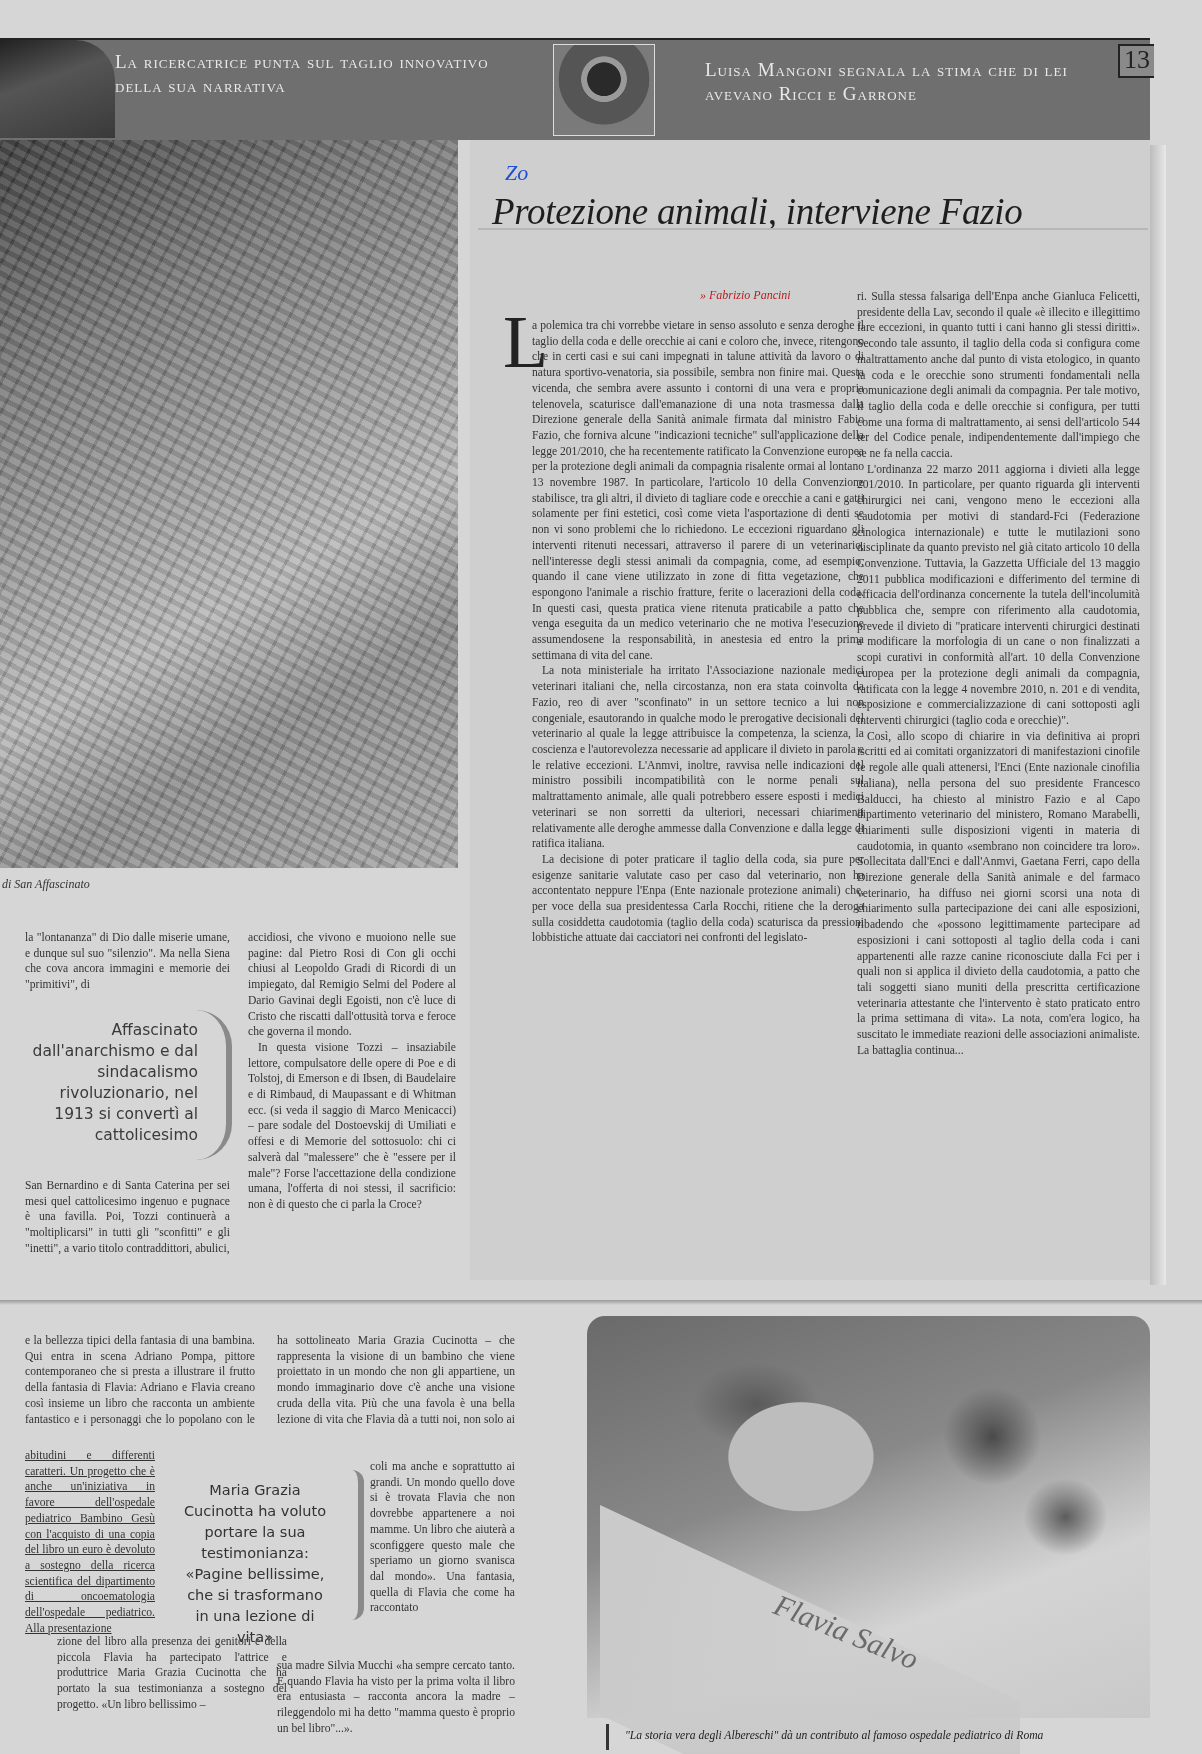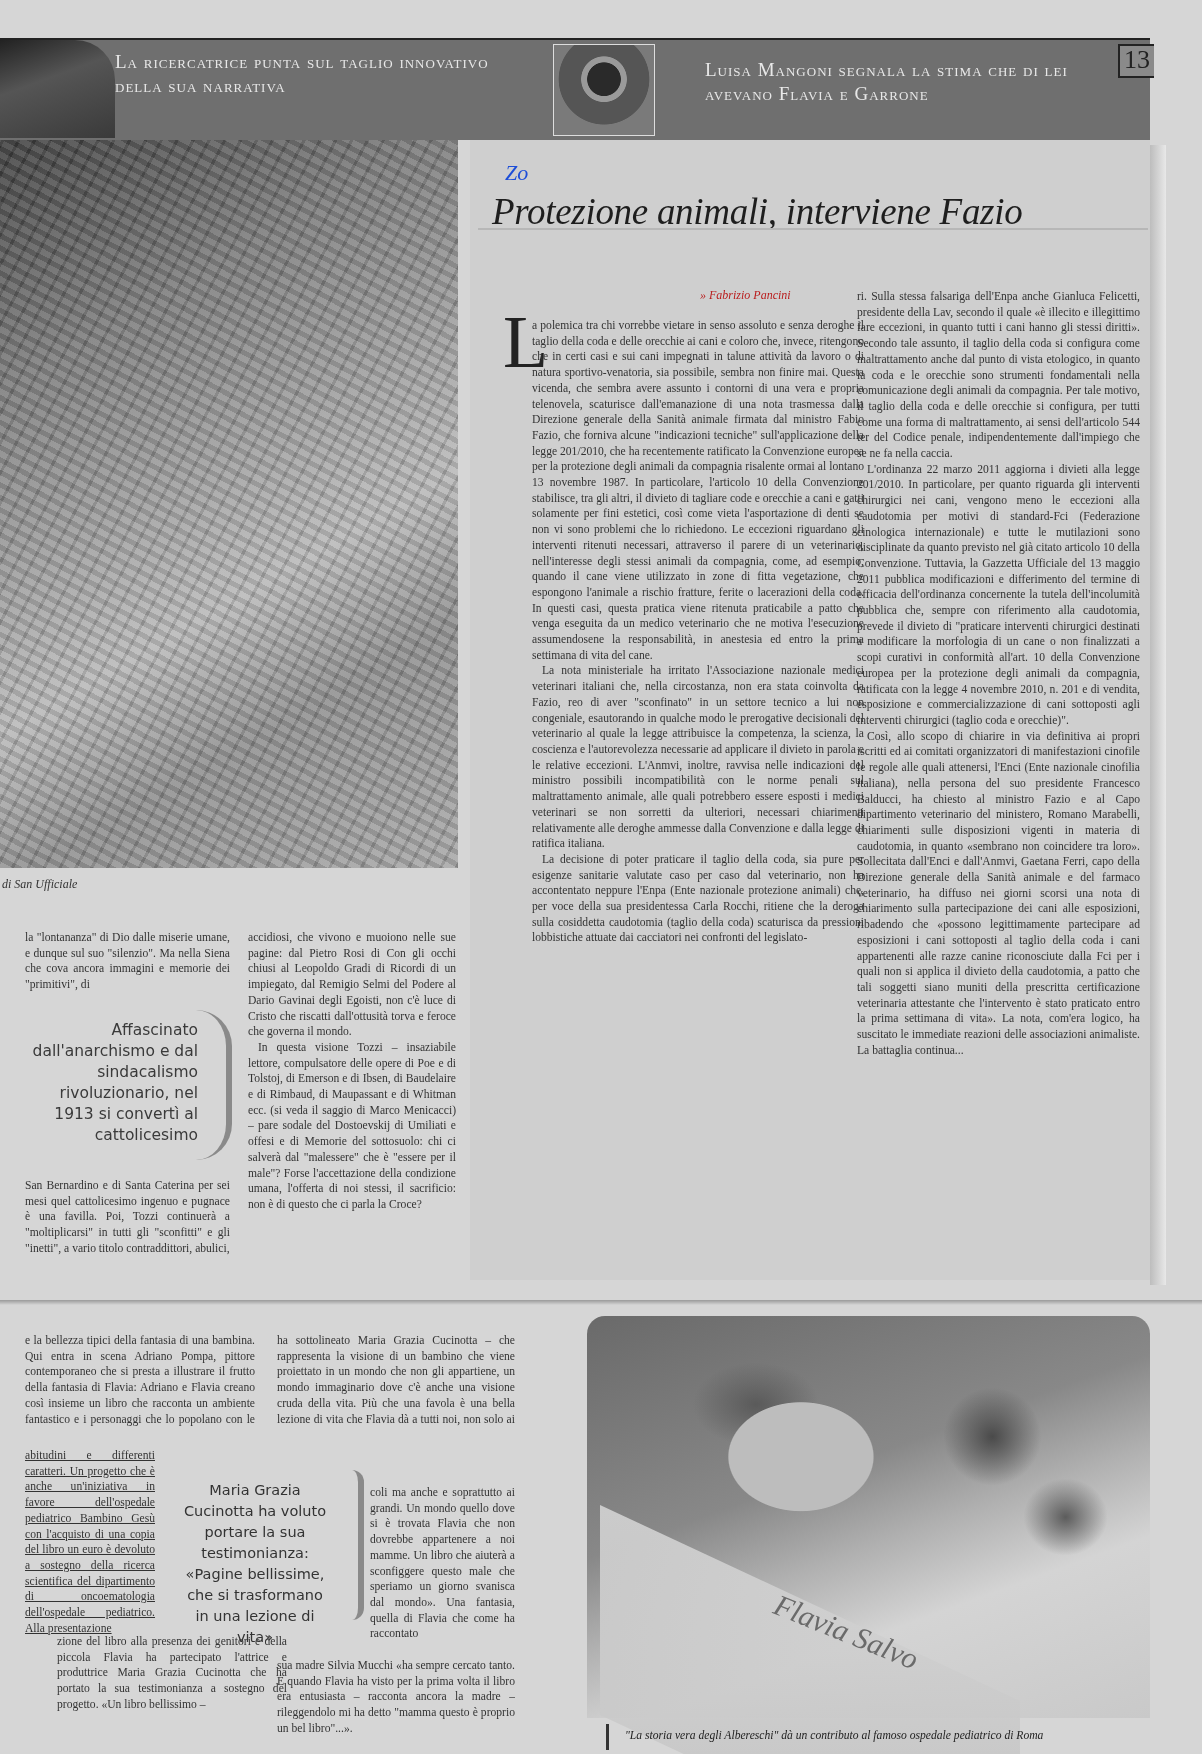--- a/index.html
+++ b/index.html
@@ -38,21 +38,21 @@
   .low-c2{left:248px;top:930px;width:208px;}
   .low-c1b{left:25px;top:1180px;width:205px;}
   .pull-1{left:28px;top:1020px;width:170px;text-align:right;font-family:"DejaVu Sans",sans-serif;font-size:15.5px;line-height:21px;color:#3a3a3a;}
   .paren{left:196px;top:1010px;width:30px;height:150px;border-right:6px solid #8a8a8a;border-radius:0 80px 80px 0;}
   
   .divider{left:0;top:1300px;width:1202px;height:5px;background:linear-gradient(180deg,#9a9a9a,#d6d6d6);}
   
   .bot-c1{left:25px;top:1333px;width:230px;}
   .bot-c2{left:277px;top:1333px;width:238px;}
   .bot-c1n{left:25px;top:1459px;width:130px;}
-  .bot-c3n{left:312px;top:1459px;width:203px;margin-top:26px;}
+  .bot-c3n{left:312px;top:1459px;width:203px;}
   .bot-c1e{left:25px;top:1646px;width:230px;}
   .bot-c2e{left:277px;top:1646px;width:238px;}
   .pull-2{left:180px;top:1480px;width:150px;text-align:center;font-family:"DejaVu Sans",sans-serif;font-size:14.5px;line-height:21px;color:#333;}
   .brace{left:340px;top:1470px;width:18px;height:150px;border-right:6px solid #8a8a8a;border-radius:0 12px 12px 0;}
   .girl{left:587px;top:1316px;width:563px;height:402px;border-radius:18px 18px 0 0;
     background:
       radial-gradient(ellipse 120px 90px at 38% 35%,#bdbdbd 0 60%,transparent 61%),
       radial-gradient(ellipse 90px 60px at 30% 22%,#5a5a5a,transparent 70%),
       radial-gradient(ellipse 70px 70px at 72% 30%,#4a4a4a,transparent 70%),
       radial-gradient(ellipse 60px 55px at 85% 50%,#5c5c5c,transparent 70%),
@@ -62,25 +62,25 @@
   .caption-rule{left:606px;top:1724px;width:3px;height:26px;background:#333;}
   .caption-bottom{left:625px;top:1729px;font-style:italic;font-size:11.6px;color:#222;}
 </style>
 </head>
 <body>
 
 <div class="abs banner"></div>
 <div class="abs banner-left"></div>
 <div class="abs kicker kicker-left">La ricercatrice punta sul taglio innovativo della sua narrativa</div>
 <div class="abs banner-photo"></div>
-<div class="abs kicker kicker-right">Luisa Mangoni segnala la stima che di lei avevano Flavia e Garrone</div>
+<div class="abs kicker kicker-right">Luisa Mangoni segnala la stima che di lei avevano Ricci e Garrone</div>
 <div class="abs page-number">13</div>
 
 <div class="abs siena"></div>
-<div class="abs caption-left">di San Ufficiale</div>
+<div class="abs caption-left">di San Affascinato</div>
 
 <div class="abs article"></div>
 <div class="abs article-shadow"></div>
 <div class="abs deco">Zo</div>
 <div class="abs article-headline">Protezione animali, interviene Fazio</div>
 <div class="abs headline-rule"></div>
 <div class="abs byline">» Fabrizio Pancini</div>
 <div class="abs dropcap">L</div>
 
 <div class="abs col art-c1" style="left:508px;width:332px;">

